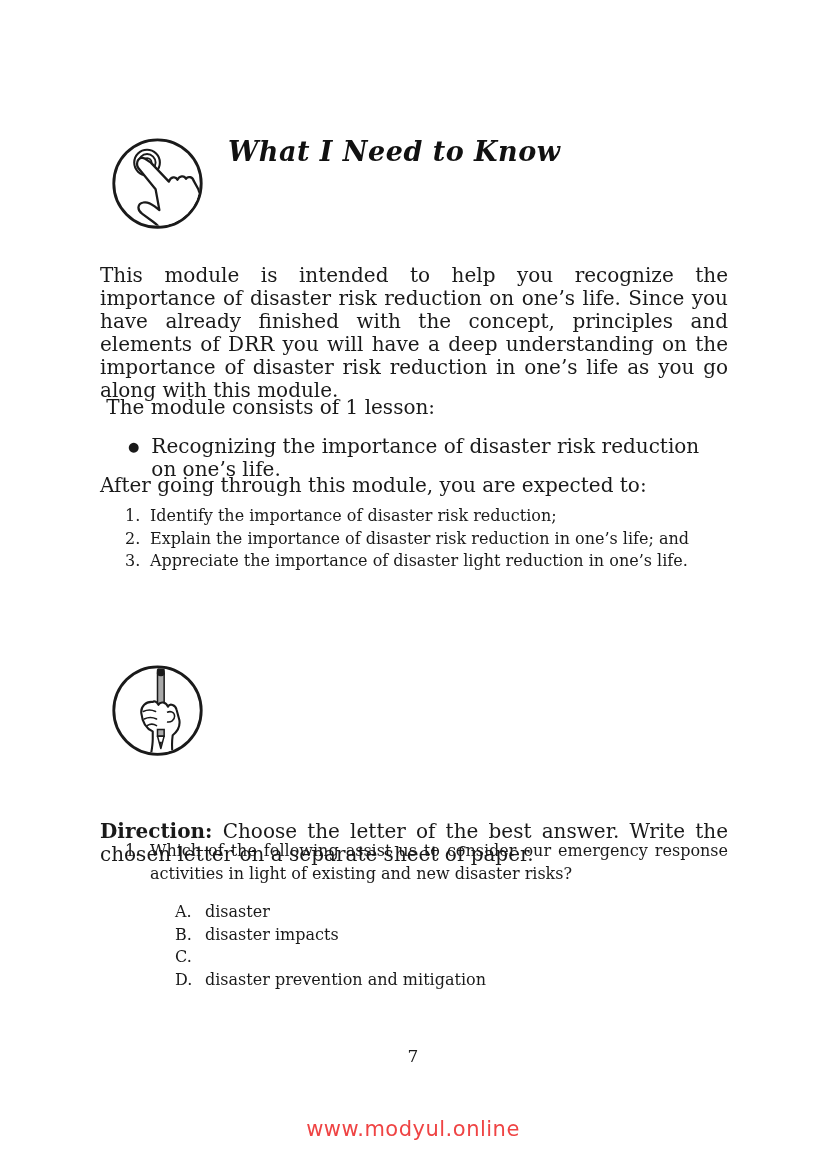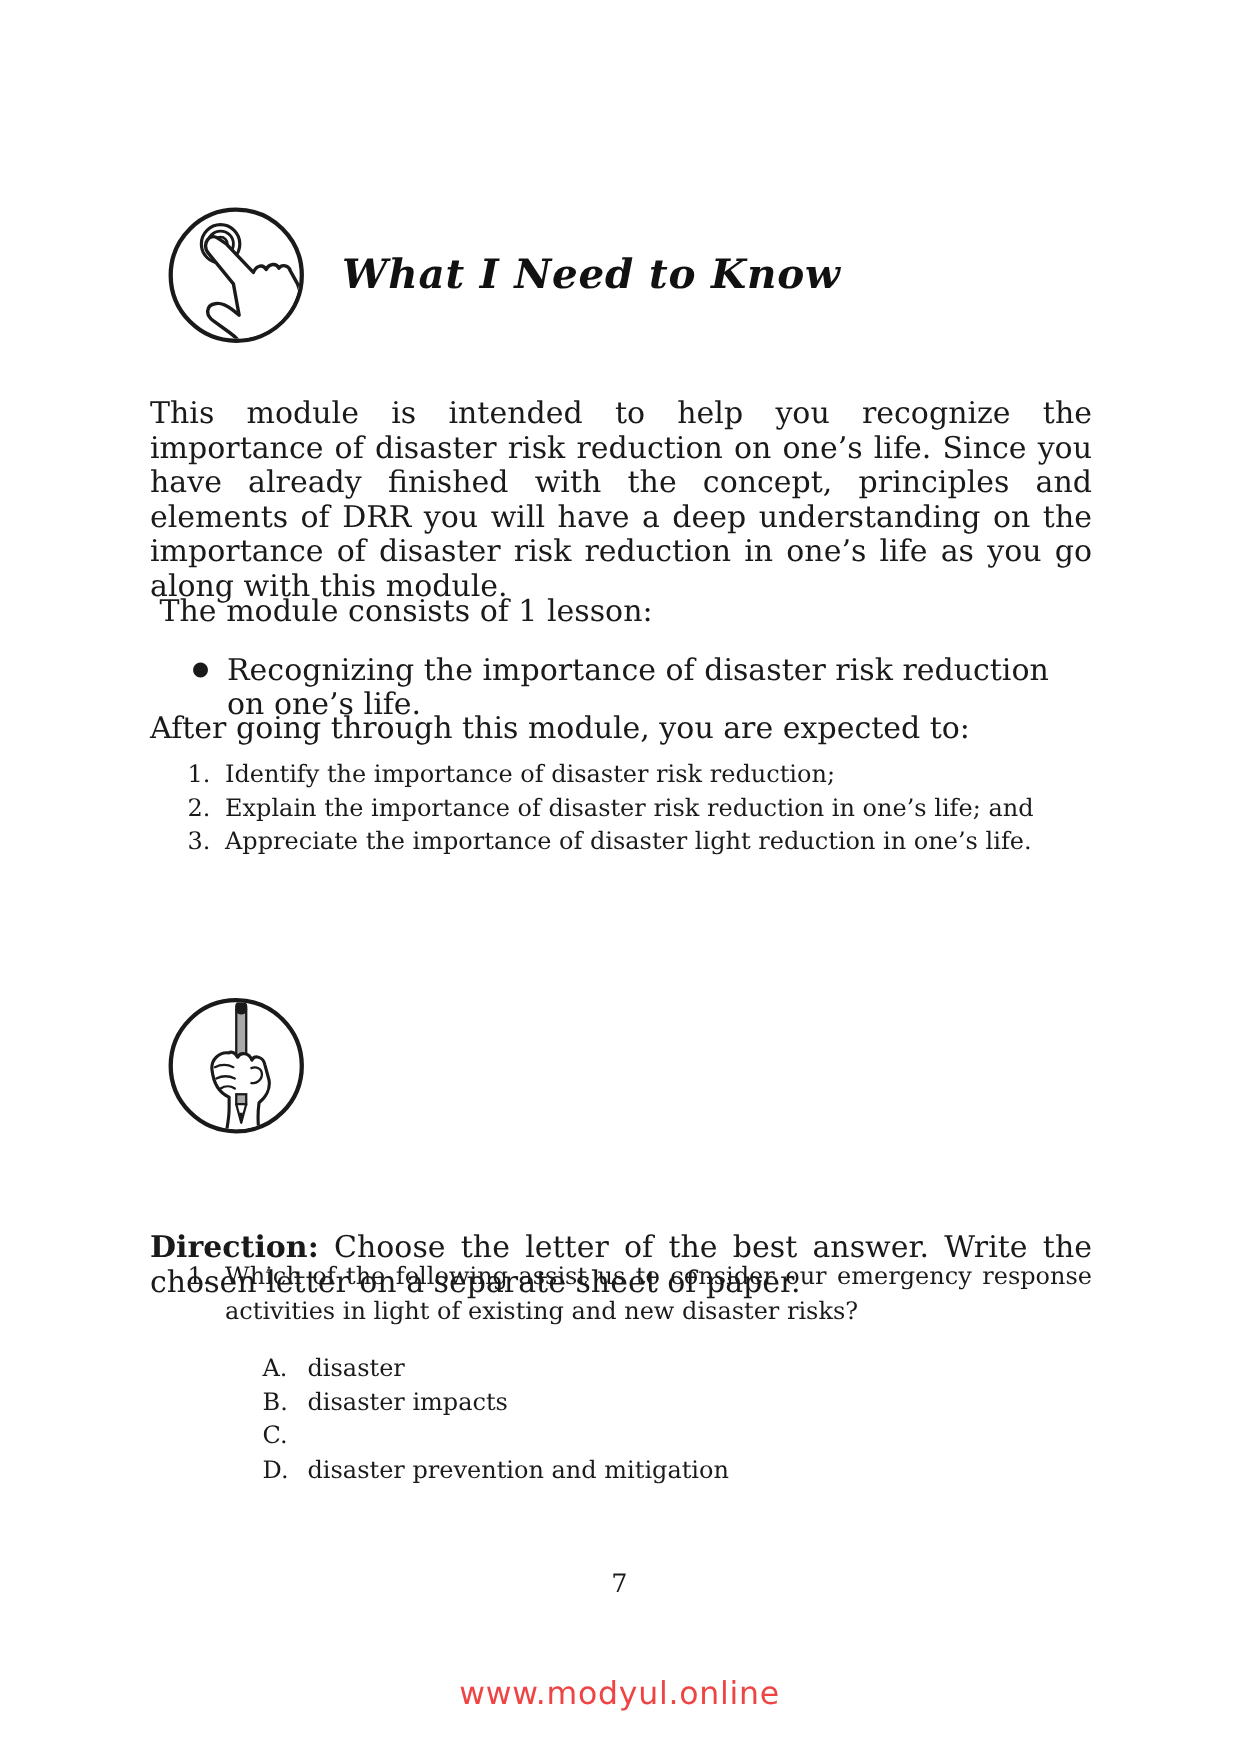--- a/index.html
+++ b/index.html
@@ -6,21 +6,21 @@
   html,body { background:#ffffff; }
   .page {
     position:relative;
     width:826px; height:1169px;
     margin:0 auto;
     background:#ffffff;
     font-family:"DejaVu Serif","Liberation Serif",serif;
     color:#1a1a1a;
     overflow:hidden;
   }
-  .icon-header { position:absolute; display:flex; align-items:center; gap:23px; }
+  .icon-header { position:absolute; display:flex; align-items:flex-start; gap:23px; }
   .icon-header .icon-wrap { width:95px; height:95px; flex:0 0 auto; }
   .icon-header h1 {
     font-size:27px; font-weight:bold; font-style:italic;
     letter-spacing:0.5px; color:#111; white-space:nowrap;
   }
   #header-need-to-know { left:110px; top:136px; }
   #header-what-i-know  { left:110px; top:663px; }
 
   .body-text { font-size:20px; line-height:23px; }
   .justify { text-align:justify; text-align-last:left; }

